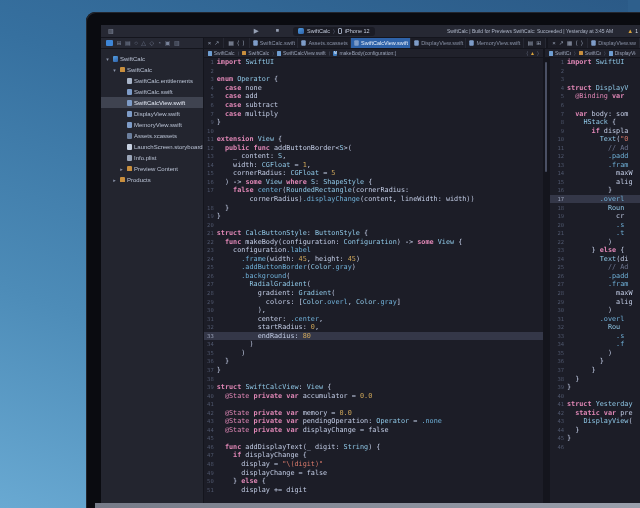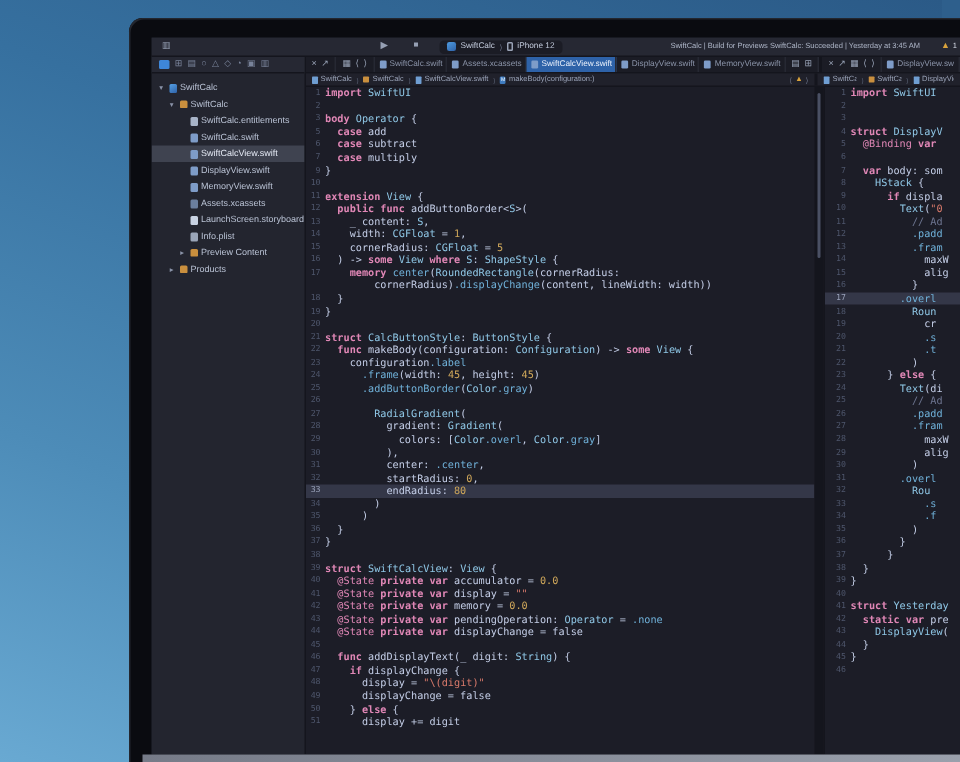--- a/index.html
+++ b/index.html
@@ -291,58 +291,59 @@
                   <span class="jic file"></span>
                   <span>DisplayView</span>
                 </span>
               </div>
           </div>
 
           <div class="editors">
             <div class="editor main" id="edMain">
                 <div class="crow"><span class="gut">1</span><span class="code"><span class="tk-kw">import</span> <span class="tk-typ">SwiftUI</span></span></div>
                 <div class="crow"><span class="gut">2</span><span class="code"></span></div>
-                <div class="crow"><span class="gut">3</span><span class="code"><span class="tk-kw">body</span> <span class="tk-typ">Operator</span> {</span></div>
+                <div class="crow"><span class="gut">3</span><span class="code"><span class="tk-kw">enum</span> <span class="tk-typ">Operator</span> {</span></div>
+                <div class="crow"><span class="gut">4</span><span class="code">  <span class="tk-kw">case</span> none</span></div>
                 <div class="crow"><span class="gut">5</span><span class="code">  <span class="tk-kw">case</span> add</span></div>
                 <div class="crow"><span class="gut">6</span><span class="code">  <span class="tk-kw">case</span> subtract</span></div>
                 <div class="crow"><span class="gut">7</span><span class="code">  <span class="tk-kw">case</span> multiply</span></div>
                 <div class="crow"><span class="gut">9</span><span class="code">}</span></div>
                 <div class="crow"><span class="gut">10</span><span class="code"></span></div>
                 <div class="crow"><span class="gut">11</span><span class="code"><span class="tk-kw">extension</span> <span class="tk-typ">View</span> {</span></div>
                 <div class="crow"><span class="gut">12</span><span class="code">  <span class="tk-kw">public</span> <span class="tk-kw">func</span> addButtonBorder&lt;<span class="tk-typ">S</span>&gt;(</span></div>
                 <div class="crow"><span class="gut">13</span><span class="code">    _ content: <span class="tk-typ">S</span>,</span></div>
                 <div class="crow"><span class="gut">14</span><span class="code">    width: <span class="tk-typ">CGFloat</span> = <span class="tk-num">1</span>,</span></div>
                 <div class="crow"><span class="gut">15</span><span class="code">    cornerRadius: <span class="tk-typ">CGFloat</span> = <span class="tk-num">5</span></span></div>
                 <div class="crow"><span class="gut">16</span><span class="code">  ) -&gt; <span class="tk-kw">some</span> <span class="tk-typ">View</span> <span class="tk-kw">where</span> <span class="tk-typ">S</span>: <span class="tk-typ">ShapeStyle</span> {</span></div>
-                <div class="crow"><span class="gut">17</span><span class="code">    <span class="tk-kw">memory</span> <span class="tk-mth">center</span>(<span class="tk-typ">RoundedRectangle</span>(cornerRadius:</span></div>
+                <div class="crow"><span class="gut">17</span><span class="code">    <span class="tk-kw">false</span> <span class="tk-mth">center</span>(<span class="tk-typ">RoundedRectangle</span>(cornerRadius:</span></div>
                 <div class="crow"><span class="gut"></span><span class="code">        cornerRadius)<span class="tk-mth">.displayChange</span>(content, lineWidth: width))</span></div>
                 <div class="crow"><span class="gut">18</span><span class="code">  }</span></div>
                 <div class="crow"><span class="gut">19</span><span class="code">}</span></div>
                 <div class="crow"><span class="gut">20</span><span class="code"></span></div>
                 <div class="crow"><span class="gut">21</span><span class="code"><span class="tk-kw">struct</span> <span class="tk-typ">CalcButtonStyle</span>: <span class="tk-typ">ButtonStyle</span> {</span></div>
                 <div class="crow"><span class="gut">22</span><span class="code">  <span class="tk-kw">func</span> makeBody(configuration: <span class="tk-typ">Configuration</span>) -&gt; <span class="tk-kw">some</span> <span class="tk-typ">View</span> {</span></div>
                 <div class="crow"><span class="gut">23</span><span class="code">    configuration<span class="tk-mth">.label</span></span></div>
                 <div class="crow"><span class="gut">24</span><span class="code">      <span class="tk-mth">.frame</span>(width: <span class="tk-num">45</span>, height: <span class="tk-num">45</span>)</span></div>
                 <div class="crow"><span class="gut">25</span><span class="code">      <span class="tk-mth">.addButtonBorder</span>(<span class="tk-typ">Color</span><span class="tk-mth">.gray</span>)</span></div>
-                <div class="crow"><span class="gut">26</span></div>
+                <div class="crow"><span class="gut">26</span><span class="code">      <span class="tk-mth">.background</span>(</span></div>
                 <div class="crow"><span class="gut">27</span><span class="code">        <span class="tk-typ">RadialGradient</span>(</span></div>
                 <div class="crow"><span class="gut">28</span><span class="code">          gradient: <span class="tk-typ">Gradient</span>(</span></div>
                 <div class="crow"><span class="gut">29</span><span class="code">            colors: [<span class="tk-typ">Color</span><span class="tk-mth">.overl</span>, <span class="tk-typ">Color</span><span class="tk-mth">.gray</span>]</span></div>
                 <div class="crow"><span class="gut">30</span><span class="code">          ),</span></div>
                 <div class="crow"><span class="gut">31</span><span class="code">          center: <span class="tk-mth">.center</span>,</span></div>
                 <div class="crow"><span class="gut">32</span><span class="code">          startRadius: <span class="tk-num">0</span>,</span></div>
                 <div class="crow hl"><span class="gut">33</span><span class="code">          endRadius: <span class="tk-num">80</span></span></div>
                 <div class="crow"><span class="gut">34</span><span class="code">        )</span></div>
                 <div class="crow"><span class="gut">35</span><span class="code">      )</span></div>
                 <div class="crow"><span class="gut">36</span><span class="code">  }</span></div>
                 <div class="crow"><span class="gut">37</span><span class="code">}</span></div>
                 <div class="crow"><span class="gut">38</span><span class="code"></span></div>
                 <div class="crow"><span class="gut">39</span><span class="code"><span class="tk-kw">struct</span> <span class="tk-typ">SwiftCalcView</span>: <span class="tk-typ">View</span> {</span></div>
                 <div class="crow"><span class="gut">40</span><span class="code">  <span class="tk-attr">@State</span> <span class="tk-kw">private</span> <span class="tk-kw">var</span> accumulator = <span class="tk-num">0.0</span></span></div>
-                <div class="crow"><span class="gut">41</span><span class="code">  <span class="tk-attr">@State</span> <span class="tk-kw">private</span> <span class="tk-kw">var</span> display = <span class="tk-str">""</span></span></div>
+                <div class="crow"><span class="gut">41</span></div>
                 <div class="crow"><span class="gut">42</span><span class="code">  <span class="tk-attr">@State</span> <span class="tk-kw">private</span> <span class="tk-kw">var</span> memory = <span class="tk-num">0.0</span></span></div>
                 <div class="crow"><span class="gut">43</span><span class="code">  <span class="tk-attr">@State</span> <span class="tk-kw">private</span> <span class="tk-kw">var</span> pendingOperation: <span class="tk-typ">Operator</span> = <span class="tk-mth">.none</span></span></div>
                 <div class="crow"><span class="gut">44</span><span class="code">  <span class="tk-attr">@State</span> <span class="tk-kw">private</span> <span class="tk-kw">var</span> displayChange = false</span></div>
                 <div class="crow"><span class="gut">45</span><span class="code"></span></div>
                 <div class="crow"><span class="gut">46</span><span class="code">  <span class="tk-kw">func</span> addDisplayText(_ digit: <span class="tk-typ">String</span>) {</span></div>
                 <div class="crow"><span class="gut">47</span><span class="code">    <span class="tk-kw">if</span> displayChange {</span></div>
                 <div class="crow"><span class="gut">48</span><span class="code">      display = <span class="tk-str">"\(digit)"</span></span></div>
                 <div class="crow"><span class="gut">49</span><span class="code">      displayChange = false</span></div>
                 <div class="crow"><span class="gut">50</span><span class="code">    } <span class="tk-kw">else</span> {</span></div>
                 <div class="crow"><span class="gut">51</span><span class="code">      display += digit</span></div>

